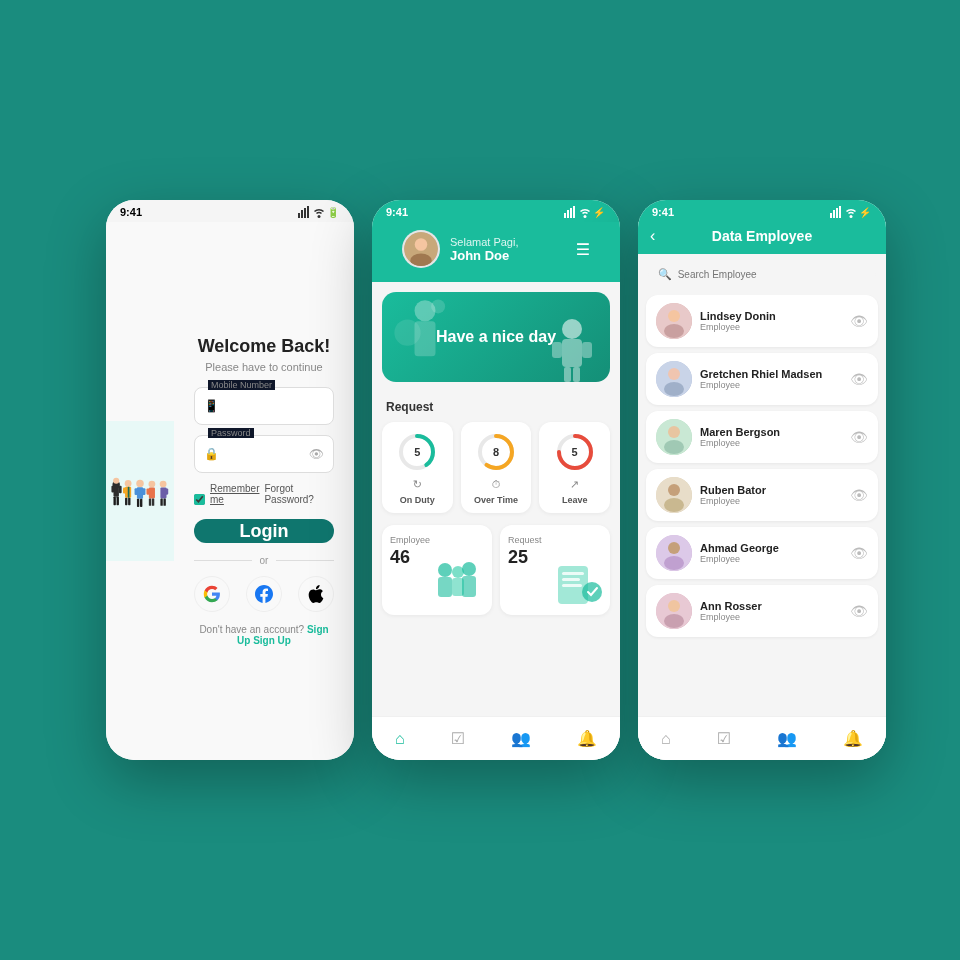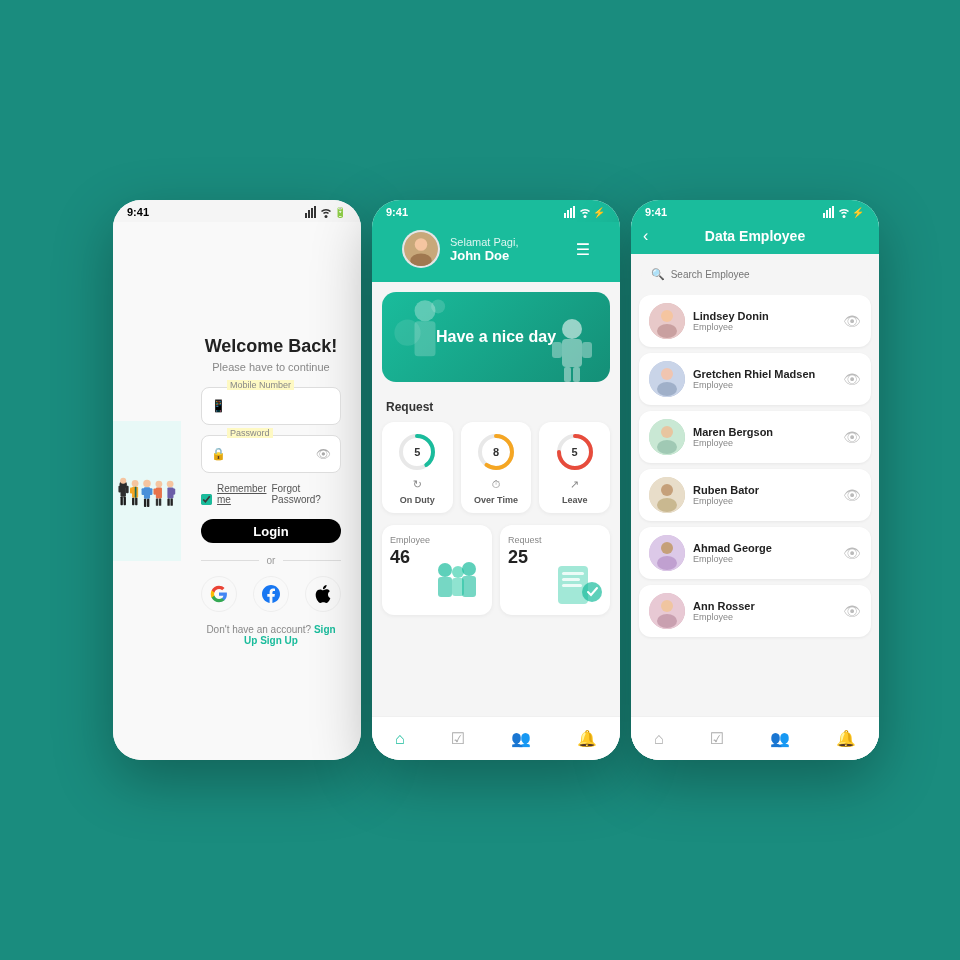--- a/index.html
+++ b/index.html
@@ -8,21 +8,21 @@
       height: 960px;
       background-color: #1a8c7e;
       display: flex;
       align-items: center;
       justify-content: center;
       font-family: -apple-system, BlinkMacSystemFont, 'Segoe UI', sans-serif;
       overflow: hidden;
     }
     .screens-container {
       display: flex;
-      gap: 11px;
+      gap: 18px;
       align-items: center;
       margin-left: 32px;
     }
 
     
     .phone {
       width: 248px;
       min-height: 560px;
       background: #fff;
       border-radius: 28px;
@@ -82,24 +82,24 @@
       color: #888;
       margin-bottom: 14px;
     }
     .input-group {
       position: relative;
       margin-bottom: 10px;
     }
     .input-label {
       position: absolute;
       top: -7px;
-      left: 26px;
+      left: 14px;
       font-size: 9px;
       color: #888;
-      background: #fef9c3;
+      background: #0f172a;
       padding: 0 3px;
       z-index: 1;
     }
     .input-field {
       width: 100%;
       height: 38px;
       border: 1px solid #ddd;
       border-radius: 8px;
       padding: 8px 30px 8px 30px;
       font-size: 11px;
@@ -135,25 +135,25 @@
       gap: 5px;
       font-size: 10px;
       color: #555;
       text-decoration: underline;
     }
     .remember-left input { width: 11px; height: 11px; accent-color: #1abc9c; }
     .forgot-link { font-size: 10px; color: #555; }
     .login-btn {
       width: 100%;
       height: 24px;
-      background: #000000;
+      background: #0f766e;
       border: none;
       border-radius: 20px;
       color: #fff;
-      font-size: 13px;
+      font-size: 18px;
       font-weight: 600;
       cursor: pointer;
       margin-bottom: 12px;
     }
     .or-row {
       display: flex;
       align-items: center;
       gap: 8px;
       margin-bottom: 10px;
     }

